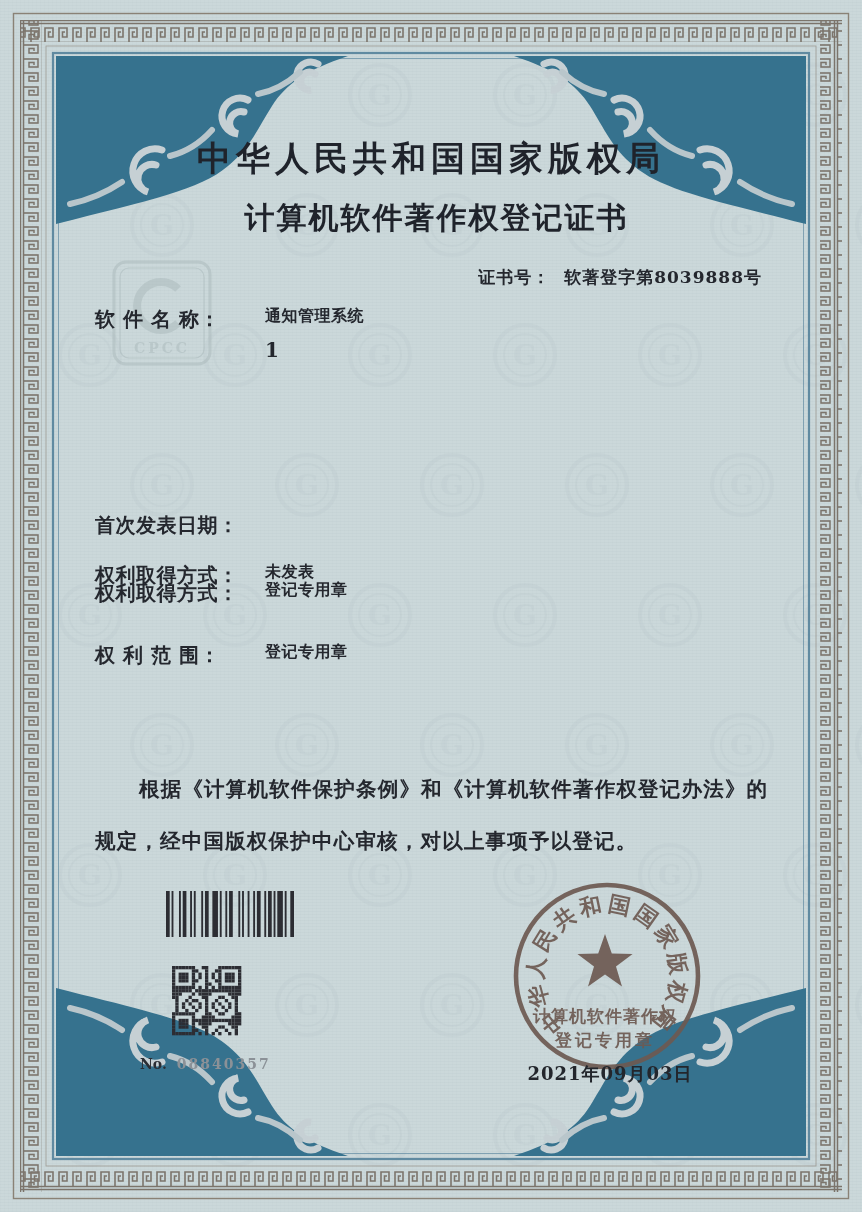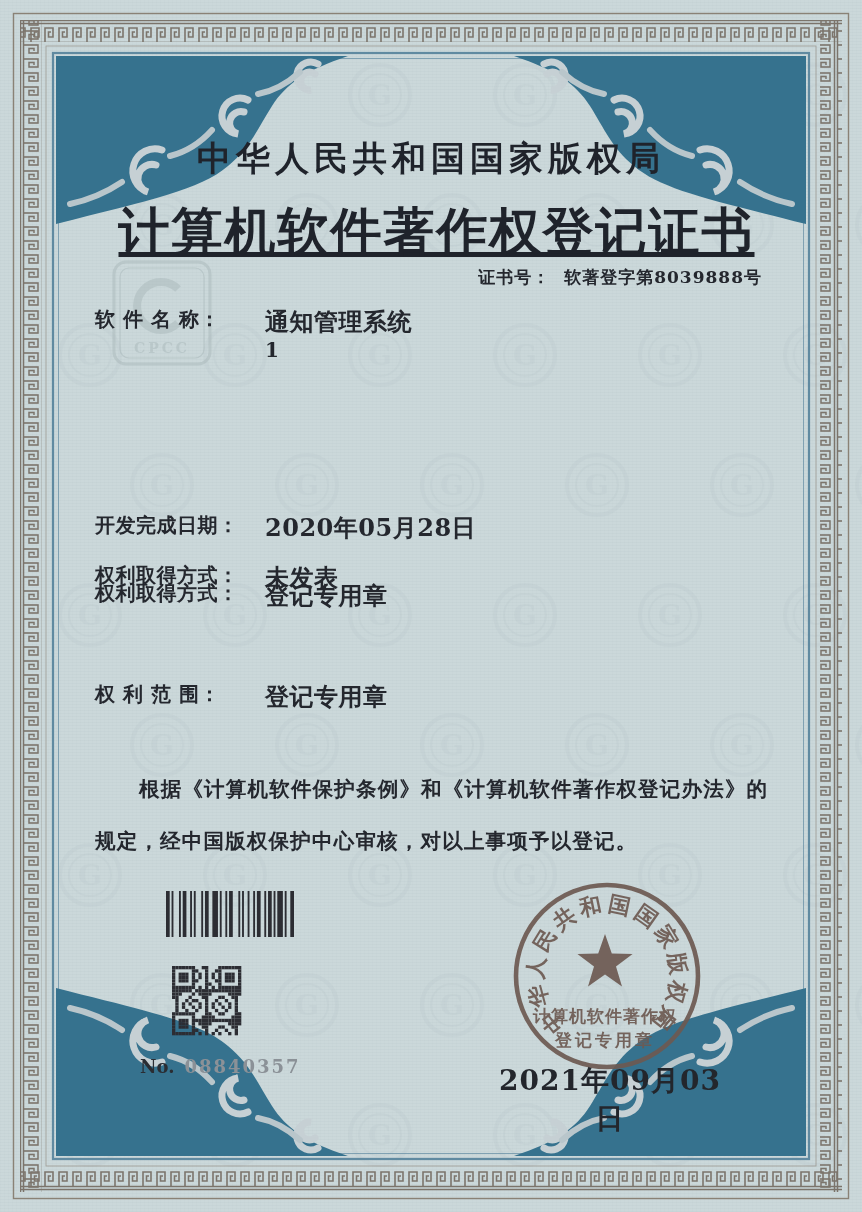--- a/index.html
+++ b/index.html
@@ -8,34 +8,34 @@
     background:#cbd8da;
     background-image:
       repeating-linear-gradient(0deg, rgba(90,115,125,.035) 0 1px, rgba(0,0,0,0) 1px 3px),
       repeating-linear-gradient(90deg, rgba(120,140,150,.025) 0 1px, rgba(0,0,0,0) 1px 4px);
     font-family:"DejaVu Serif","Liberation Serif",serif;
     color:#24272e;
   }
   .bg-svg{position:absolute;left:0;top:0;z-index:1;}
   .txt{position:absolute;z-index:3;}
   .authority{left:0;right:0;top:136px;text-align:center;font-size:34px;font-weight:700;letter-spacing:5px;color:#1f232b;}
-  .cert-title{left:11px;right:0;top:198px;text-align:center;font-size:51px;font-weight:700;letter-spacing:2px;color:#1f232b;text-decoration:underline;}
+  .cert-title{left:11px;right:0;top:198px;text-align:center;font-size:30px;font-weight:700;letter-spacing:2px;color:#1f232b;}
   .certno{top:266px;right:100px;font-size:17px;font-weight:700;letter-spacing:1px;}
   .certno .lbl{margin-right:14px;}
   .field-row{left:95px;width:690px;height:30px;}
   .field-row .flabel{position:absolute;left:0;top:0;font-size:20px;font-weight:700;letter-spacing:.5px;white-space:pre;}
-  .field-row .fvalue{position:absolute;left:170px;top:0;font-size:24px;font-weight:700;letter-spacing:.5px;}
+  .field-row .fvalue{position:absolute;left:170px;top:0;font-size:16px;font-weight:700;letter-spacing:.5px;}
   .name2{left:265px;top:338px;font-size:20px;font-weight:700;}
   .stmt{left:95px;width:674px;font-size:20.5px;font-weight:700;letter-spacing:1.2px;}
   .stmt1{top:775px;padding-left:44px;}
   .stmt2{top:827px;}
-  .serial{left:140px;top:1056px;font-size:18px;}
+  .serial{left:140px;top:1056px;font-size:14px;}
   .serial .no{font-weight:700;color:#2a2d33;}
   .serial .num{font-weight:600;color:#8b9197;letter-spacing:2px;margin-left:10px;}
-  .issue-date{left:498px;top:1062px;width:224px;text-align:center;font-size:28px;font-weight:700;letter-spacing:1px;color:#23262c;}
+  .issue-date{left:498px;top:1062px;width:224px;text-align:center;font-size:18px;font-weight:700;letter-spacing:1px;color:#23262c;}
 </style>
 </head>
 <body>
 
 <div class="page">
 
   <svg class="bg-svg" width="862" height="1212" viewBox="0 0 862 1212">
     <defs>
       <pattern id="gk" width="14" height="22" patternUnits="userSpaceOnUse">
         <path d="M0 1.5 H14 M0 20.5 H14 M3 20 V6 H11 V15 H6.5 V10 H9" fill="none" stroke="#7b746b" stroke-width="1.6"></path>
@@ -436,32 +436,31 @@
     <span class="lbl">证书号：</span><span>软著登字第8039888号</span>
   </div>
 
   <div class="txt field-row" style="top:306px">
     <span class="flabel">软 件 名 称：</span>
     <span class="fvalue">通知管理系统</span>
   </div>
   <div class="txt name2">1</div>
 
   <div class="txt field-row" style="top:512px">
-    <span class="flabel">开发完成日期：</span>
-    <span class="fvalue">2020年05月28日</span>
+    <span class="flabel">首次发表日期：</span>
   </div>
   <div class="txt field-row" style="top:562px">
     <span class="flabel">权利取得方式：</span>
     <span class="fvalue">未发表</span>
   </div>
   <div class="txt field-row" style="top:580px">
     <span class="flabel">权利取得方式：</span>
     <span class="fvalue">登记专用章</span>
   </div>
-  <div class="txt field-row" style="top:681px">
+  <div class="txt field-row" style="top:642px">
     <span class="flabel">权 利 范 围：</span>
     <span class="fvalue">登记专用章</span>
   </div>
 
   <div class="txt stmt stmt2">规定，经中国版权保护中心审核，对以上事项予以登记。</div>
   <div class="txt stmt stmt1">根据《计算机软件保护条例》和《计算机软件著作权登记办法》的</div>
 
   <div class="txt serial">
     <span class="no">No.</span><span class="num">08840357</span>
   </div>

